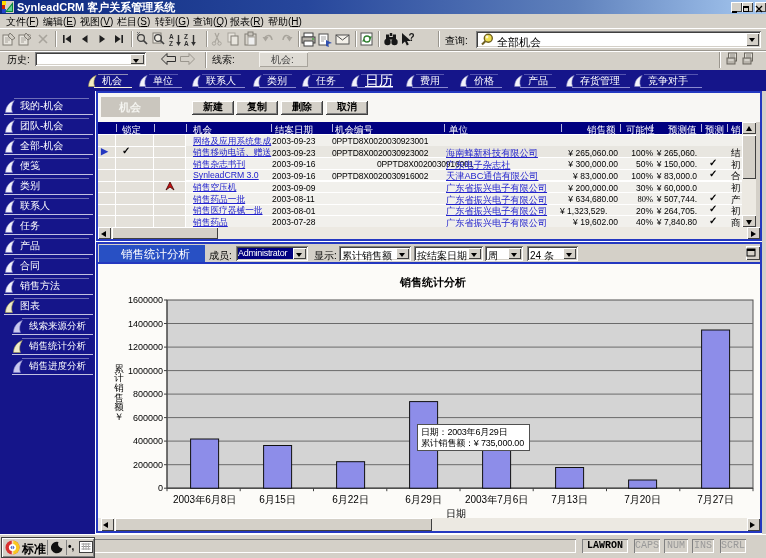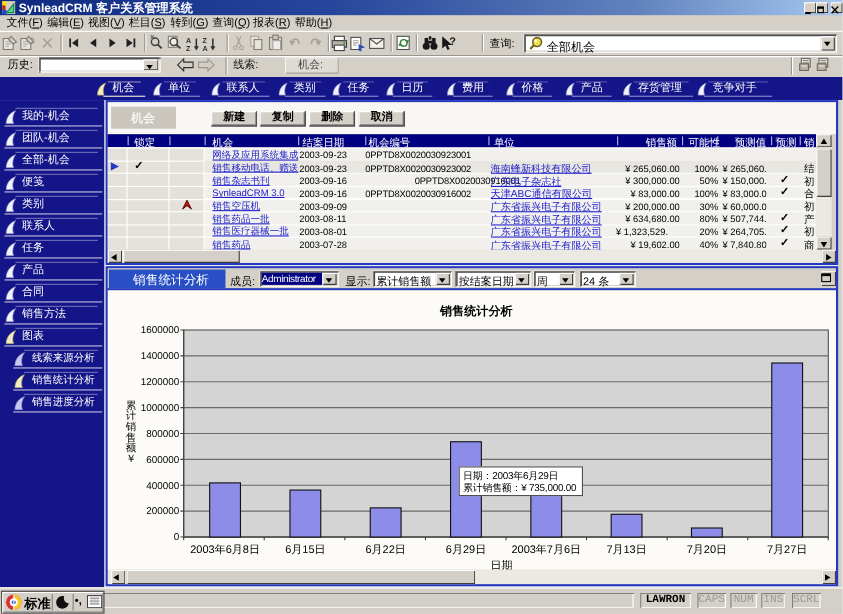--- a/index.html
+++ b/index.html
@@ -236,21 +236,21 @@
         <path d="M8.2 0.5 C3 2.3 0.7 6.5 0.6 11.5 L6.6 11.5 C5.2 7.8 5.9 3.8 8.2 0.5 Z" fill="#f2f2fa" stroke="#7a7ac0" stroke-width="0.6"></path>
       </svg></span>
     <span style="position:absolute;left:16px;top:0px;font-size:10px;line-height:13px;color:#fff;white-space:nowrap;">任务</span>
     <span style="position:absolute;left:12px;right:4px;top:0;height:1px;background:#8a8ad0;opacity:0.55;"></span>
     <span style="position:absolute;left:8px;right:0;bottom:0;height:1px;background:#8a8ad0;"></span>
   </div>
 <div class="abs" style="left:349px;top:74px;width:44px;height:14px;">
     <span style="position:absolute;left:2px;top:1px;"><svg width="9" height="12" viewBox="0 0 9 12">
         <path d="M8.2 0.5 C3 2.3 0.7 6.5 0.6 11.5 L6.6 11.5 C5.2 7.8 5.9 3.8 8.2 0.5 Z" fill="#f2f2fa" stroke="#7a7ac0" stroke-width="0.6"></path>
       </svg></span>
-    <span style="position:absolute;left:16px;top:0px;font-size:10px;line-height:13px;color:#fff;white-space:nowrap;">日历</span>
+    <span style="position:absolute;left:16px;top:0px;font-size:14px;line-height:13px;color:#fff;white-space:nowrap;text-decoration:underline;">日历</span>
     <span style="position:absolute;left:12px;right:4px;top:0;height:1px;background:#8a8ad0;opacity:0.55;"></span>
     <span style="position:absolute;left:8px;right:0;bottom:0;height:1px;background:#8a8ad0;"></span>
   </div>
 <div class="abs" style="left:404px;top:74px;width:44px;height:14px;">
     <span style="position:absolute;left:2px;top:1px;"><svg width="9" height="12" viewBox="0 0 9 12">
         <path d="M8.2 0.5 C3 2.3 0.7 6.5 0.6 11.5 L6.6 11.5 C5.2 7.8 5.9 3.8 8.2 0.5 Z" fill="#f2f2fa" stroke="#7a7ac0" stroke-width="0.6"></path>
       </svg></span>
     <span style="position:absolute;left:16px;top:0px;font-size:10px;line-height:13px;color:#fff;white-space:nowrap;">费用</span>
     <span style="position:absolute;left:12px;right:4px;top:0;height:1px;background:#8a8ad0;opacity:0.55;"></span>
     <span style="position:absolute;left:8px;right:0;bottom:0;height:1px;background:#8a8ad0;"></span>
@@ -497,21 +497,21 @@
 <div class="cell" style="left:560px;top:181.0px;width:58px;text-align:right;font-size:8.5px;padding-top:1.5px;">¥ 200,000.00</div>
 <div class="cell" style="left:620px;top:181.0px;width:33px;text-align:right;font-size:8.5px;padding-top:1.5px;">30%</div>
 <div class="cell" style="left:652px;top:181.0px;width:45px;text-align:right;font-size:8.5px;padding-top:1.5px;">¥ 60,000.0</div>
 <div class="cell" style="left:731px;top:181.0px;width:12px;font-size:9.5px;padding-top:1px;">初</div>
 <div class="abs" style="left:98px;top:192.1px;width:87px;height:1px;background:#fff;"></div>
 <div class="cell" style="left:193px;top:192.6px;width:80px;font-size:8.7px;padding-top:1px;"><span class="link"> 销售药品一批</span></div>
 <div class="cell" style="left:272px;top:192.6px;width:60px;font-size:8.5px;padding-top:1.5px;">2003-08-11</div>
 <div class="cell" style="left:332px;top:192.6px;width:112px;font-size:8.5px;padding-top:1.5px;letter-spacing:-0.15px;"></div>
 <div class="cell" style="left:446px;top:192.6px;width:114px;font-size:9.2px;padding-top:1px;"><span class="link"> 广东省振兴电子有限公司</span></div>
 <div class="cell" style="left:560px;top:192.6px;width:58px;text-align:right;font-size:8.5px;padding-top:1.5px;">¥ 634,680.00</div>
-<div class="cell" style="left:620px;top:192.6px;width:33px;text-align:right;font-size:8.5px;padding-top:1.5px;">80%</div>
+<div class="cell" style="left:620px;top:192.6px;width:33px;text-align:right;font-size:8.5px;padding-top:1.5px;font-family:Liberation Serif, serif;">80%</div>
 <div class="cell" style="left:652px;top:192.6px;width:45px;text-align:right;font-size:8.5px;padding-top:1.5px;">¥ 507,744.</div>
 <div class="cell" style="left:709px;top:191.6px;font-size:10px;font-weight:bold;">✓</div>
 <div class="cell" style="left:731px;top:192.6px;width:12px;font-size:9.5px;padding-top:1px;">产</div>
 <div class="abs" style="left:98px;top:203.8px;width:87px;height:1px;background:#fff;"></div>
 <div class="cell" style="left:193px;top:204.2px;width:80px;font-size:8.7px;padding-top:1px;"><span class="link">销售医疗器械一批</span></div>
 <div class="cell" style="left:272px;top:204.2px;width:60px;font-size:8.5px;padding-top:1.5px;">2003-08-01</div>
 <div class="cell" style="left:332px;top:204.2px;width:112px;font-size:8.5px;padding-top:1.5px;letter-spacing:-0.15px;"></div>
 <div class="cell" style="left:446px;top:204.2px;width:114px;font-size:9.2px;padding-top:1px;"><span class="link"> 广东省振兴电子有限公司</span></div>
 <div class="cell" style="left:560px;top:204.2px;width:58px;text-align:left;font-size:8.5px;padding-top:1.5px;">¥ 1,323,529.</div>
 <div class="cell" style="left:620px;top:204.2px;width:33px;text-align:right;font-size:8.5px;padding-top:1.5px;">20%</div>

